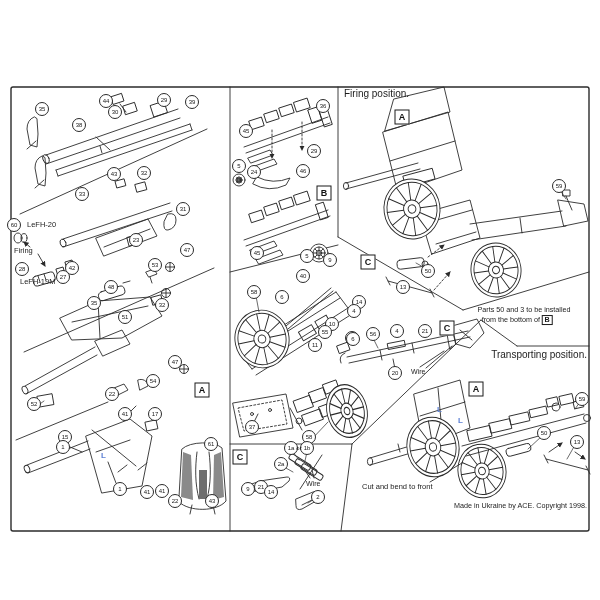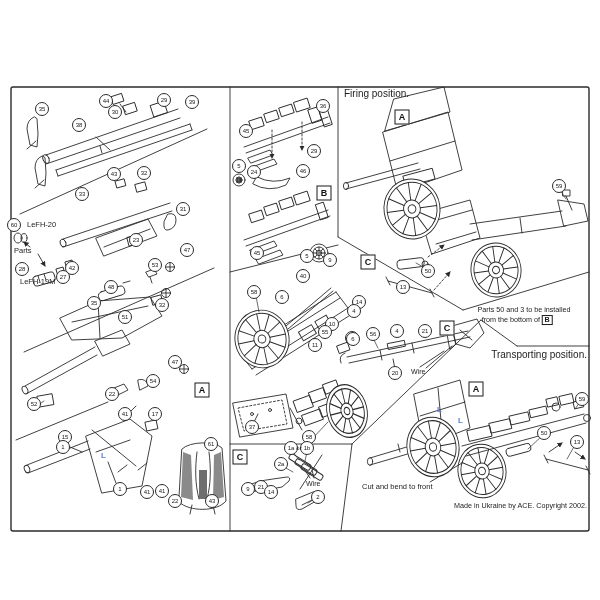--- a/index.html
+++ b/index.html
@@ -502,23 +502,23 @@
       <div class="marker" style="left: 368px; top: 262px;">C</div>
       <div class="marker" style="left: 447px; top: 328px;">C</div>
       <div class="marker" style="left: 240px; top: 457px;">C</div>
     </div>
 <div id="note-layer">
       <div class="note" style="font-size: 10px; left: 344px; top: 93px; transform: translate(0px, -50%);">Firing position.</div>
       <div class="note" style="font-size: 10px; left: 587px; top: 354px; transform: translate(-100%, -50%);">Transporting position.</div>
       <div class="note" style="font-size: 7.2px; left: 524px; top: 309px; transform: translate(-50%, -50%);">Parts 50 and 3 to be installed</div>
       <div class="note" style="font-size: 7.2px; left: 517px; top: 320px; transform: translate(-50%, -50%);">from the bottom of<span class="boxletter">B</span></div>
       <div class="note" style="font-size: 7.5px; left: 362px; top: 486px; transform: translate(0px, -50%);">Cut and bend to front</div>
-      <div class="note" style="font-size: 7.2px; left: 587px; top: 505px; transform: translate(-100%, -50%);">Made in Ukraine by ACE. Copyright 2002.</div>
+      <div class="note" style="font-size: 7.2px; left: 587px; top: 505px; transform: translate(-100%, -50%);">Made in Ukraine by ACE. Copyright 1998.</div>
       <div class="note" style="font-size: 7.5px; left: 27px; top: 224px; transform: translate(0px, -50%);">LeFH-20</div>
-      <div class="note" style="font-size: 7.5px; left: 14px; top: 250px; transform: translate(0px, -50%);">Parts</div>
+      <div class="note" style="font-size: 7.5px; left: 14px; top: 250px; transform: translate(0px, -50%);">Firing</div>
       <div class="note" style="font-size: 7.5px; left: 20px; top: 281px; transform: translate(0px, -50%);">LeFH-19M</div>
       <div class="note" style="font-size: 7px; left: 411px; top: 371px; transform: translate(0px, -50%);">Wire</div>
       <div class="note" style="font-size: 7px; left: 306px; top: 483px; transform: translate(0px, -50%);">Wire</div>
       <div class="note" style="font-size: 6px; left: 299px; top: 448px; transform: translate(-50%, -50%);">or</div>
       <div class="note blue" style="font-size: 8px; left: 101px; top: 455px; transform: translate(0px, -50%);">L</div>
       <div class="note blue" style="font-size: 8px; left: 437px; top: 409px; transform: translate(0px, -50%);">L</div>
       <div class="note blue" style="font-size: 8px; left: 458px; top: 420px; transform: translate(0px, -50%);">L</div>
     </div>
 
 </div>

